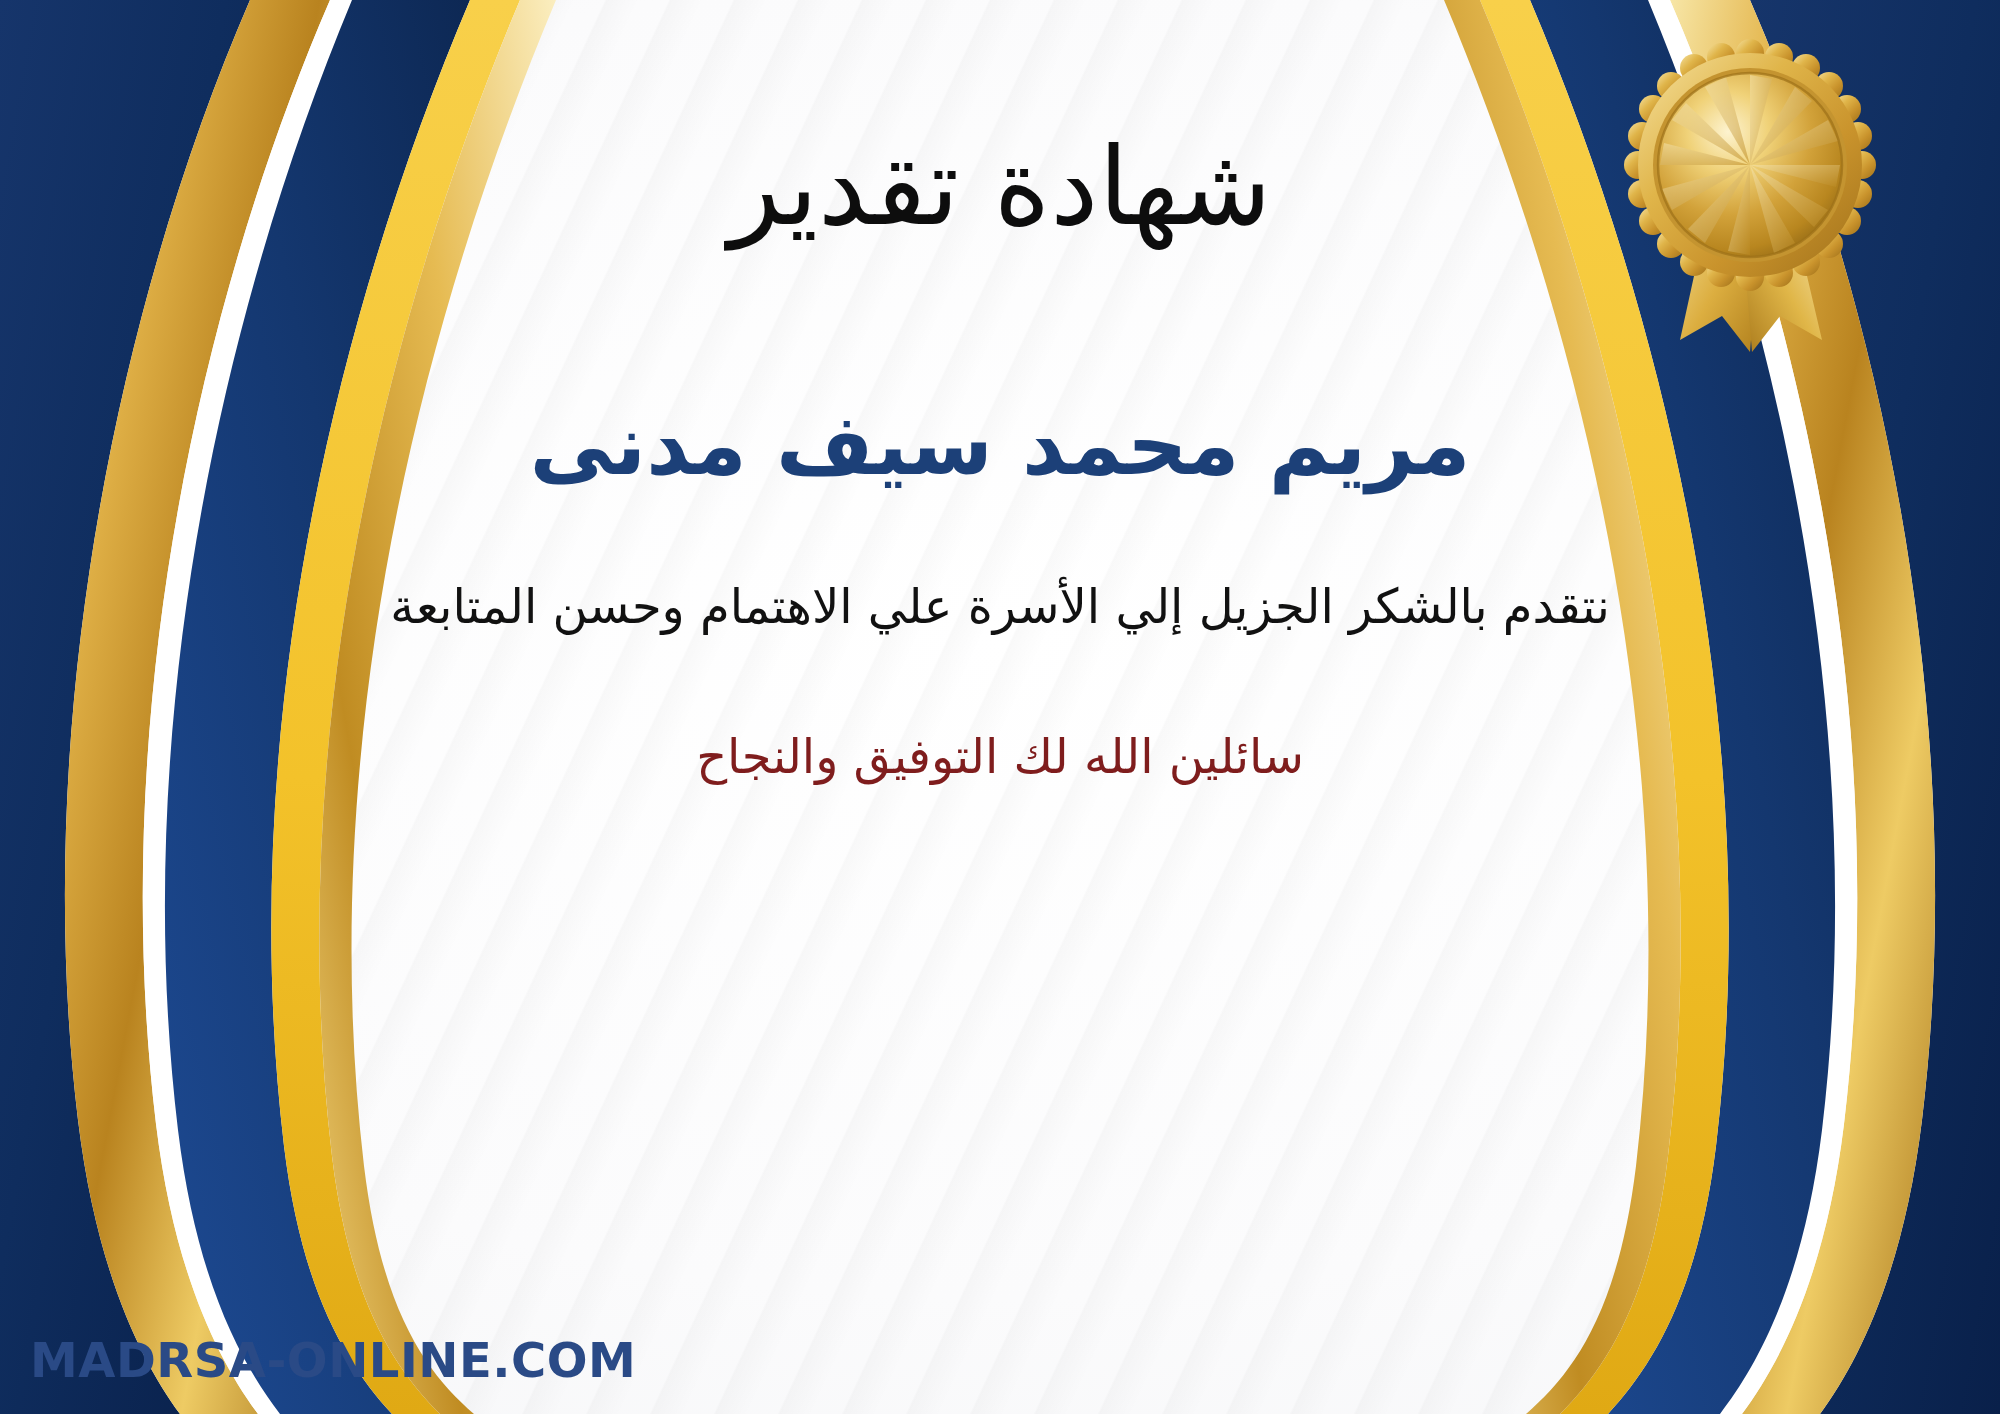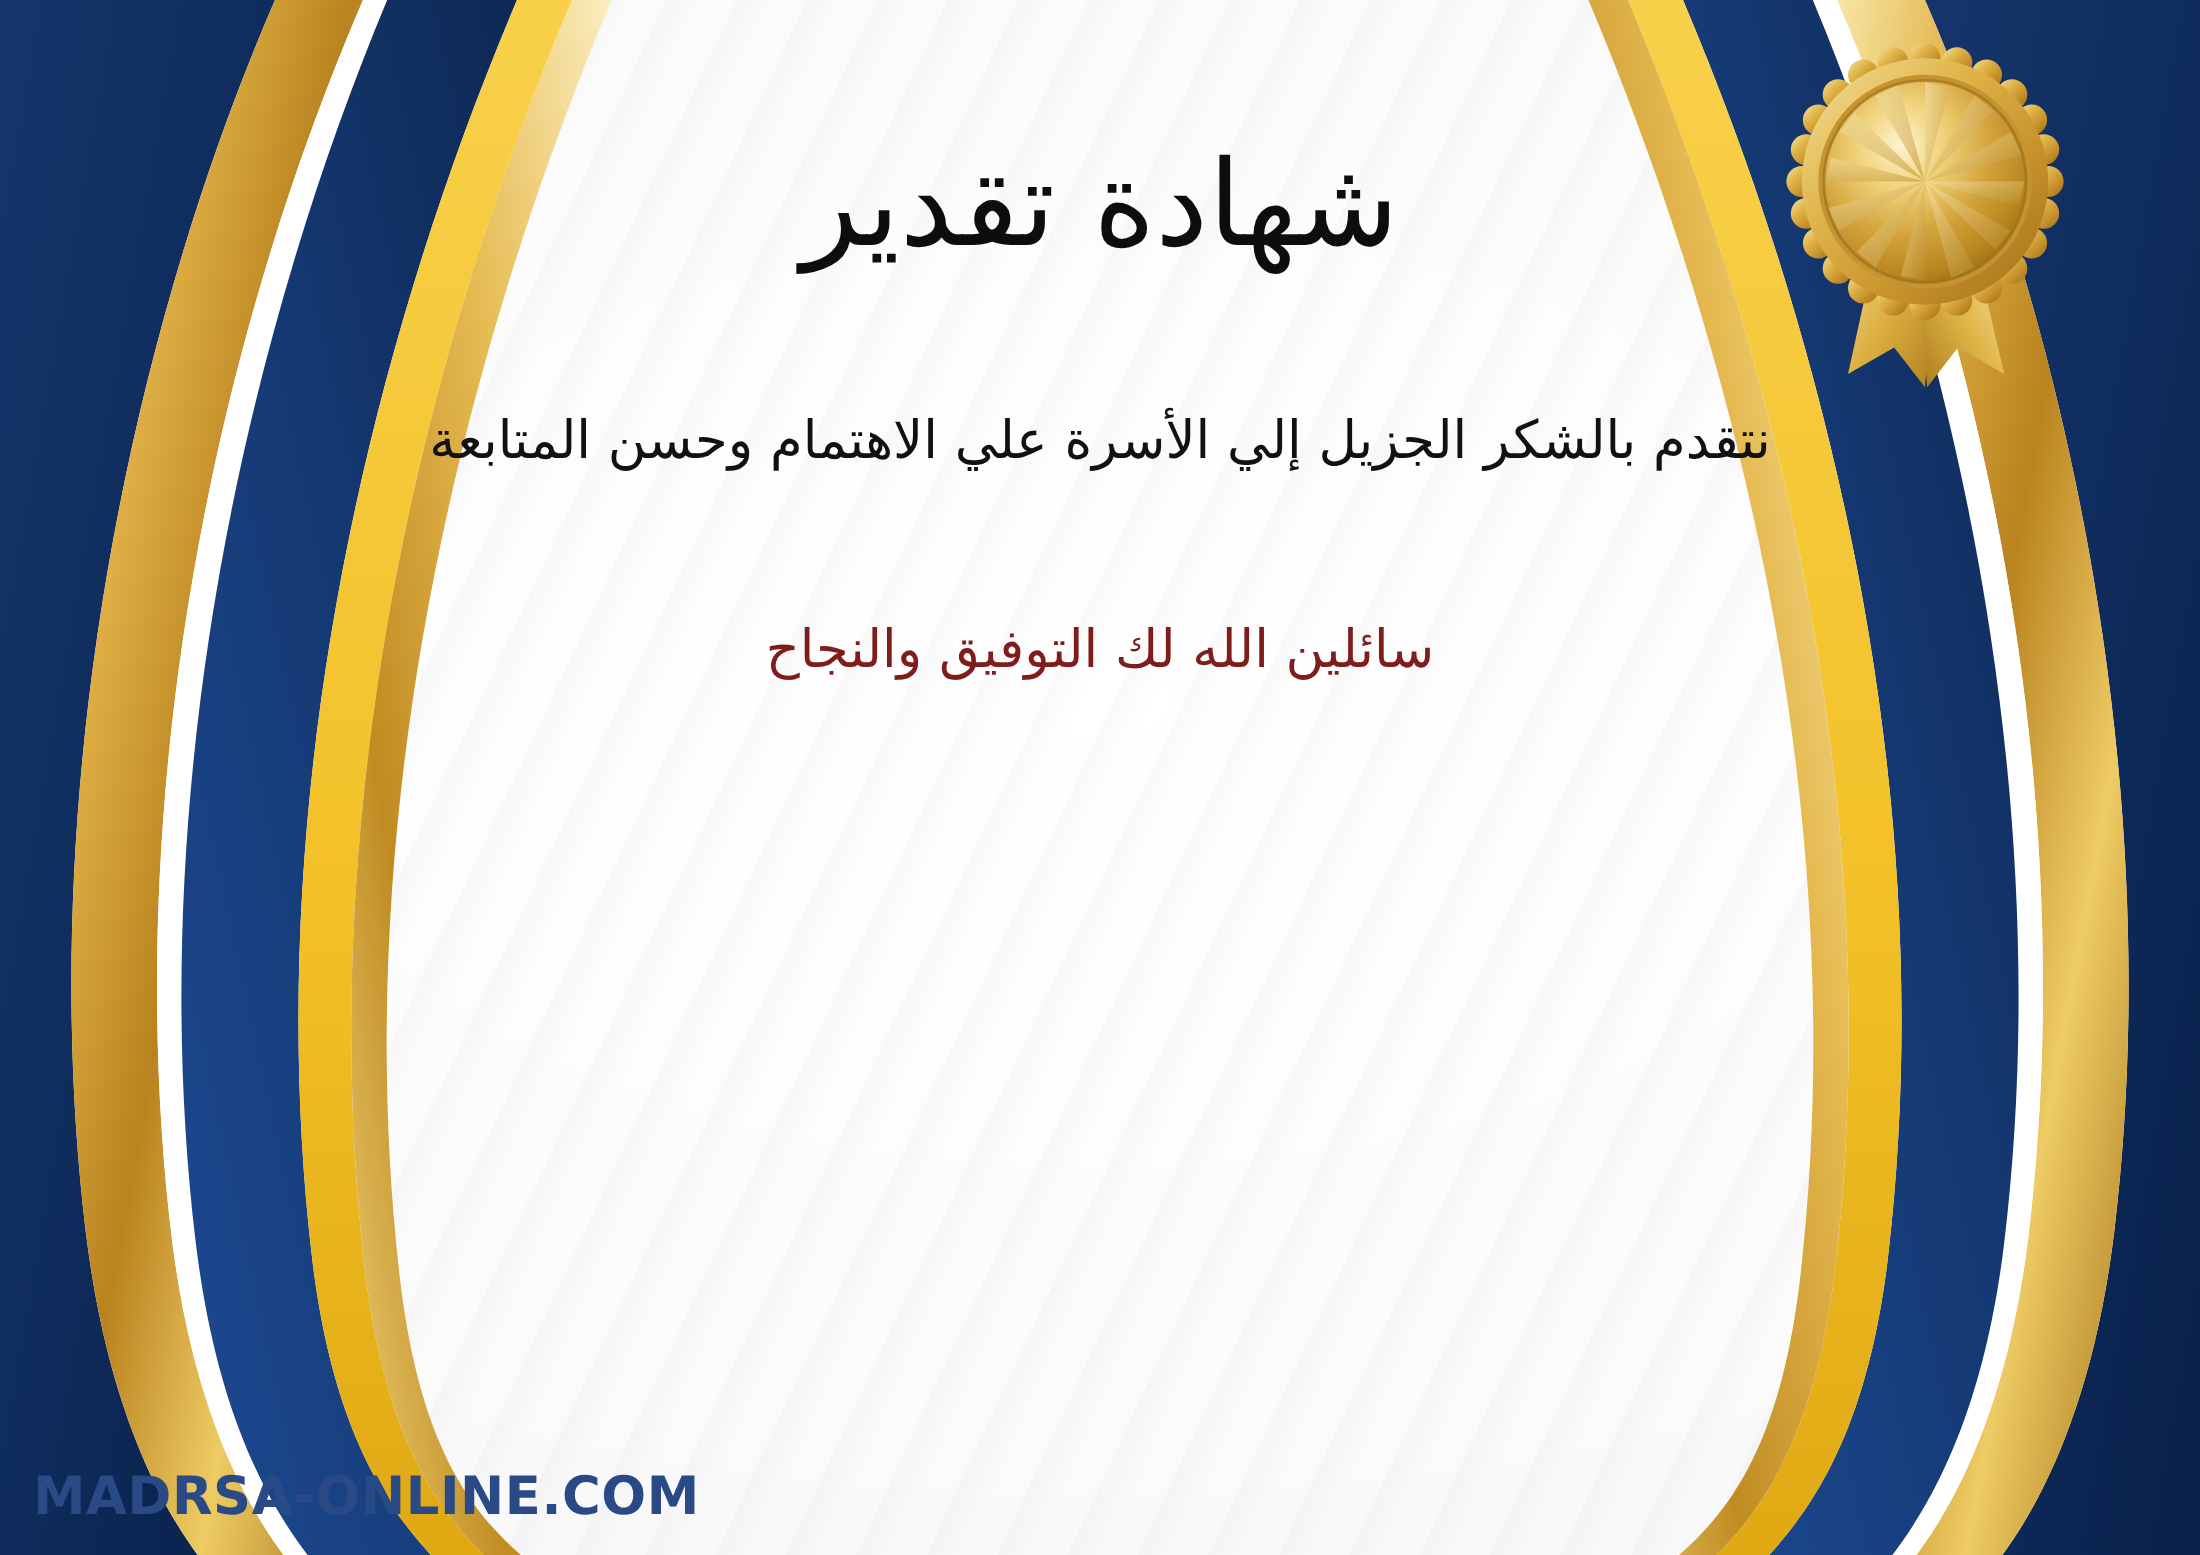--- a/index.html
+++ b/index.html
@@ -33,21 +33,21 @@
   
   .dec-left{position:absolute;left:0;top:0;width:620px;height:1414px;z-index:3;}
   .dec-right{position:absolute;right:0;top:0;width:620px;height:1414px;z-index:3;}
 
   
   .medal{position:absolute;left:1600px;top:30px;width:300px;height:330px;z-index:6;}
 
   
   .content{
     position:absolute;left:0;top:0;width:2000px;height:1414px;z-index:5;
-    display:flex;flex-direction:column;align-items:center;gap:40px;
+    display:flex;flex-direction:column;align-items:center;
   }
 
   .title{
     margin-top:128px;
     font-size:108px;
     font-weight:400;
     color:#0d0d0d;
     letter-spacing:1px;
     line-height:1.1;
     text-align:center;
@@ -338,20 +338,21 @@
         <path d="M0,0 L-45,-78 L-24,-88 Z"></path>
       </g>
       <circle cx="0" cy="0" r="92" fill="none" stroke="#9d7018" stroke-width="2.5" opacity="0.7"></circle>
     </g>
   </svg>
 
   <div class="content">
 
     <div class="title">شهادة تقدير</div>
 
+    <div class="recipient">مريم محمد سيف مدنى</div>
 
     <div class="body-block">
 
 
       <div class="body-line">نتقدم  بالشكر الجزيل إلي الأسرة علي الاهتمام وحسن المتابعة</div>
     </div>
 
     <div class="closing">سائلين الله لك التوفيق  والنجاح</div>
   </div>
 

